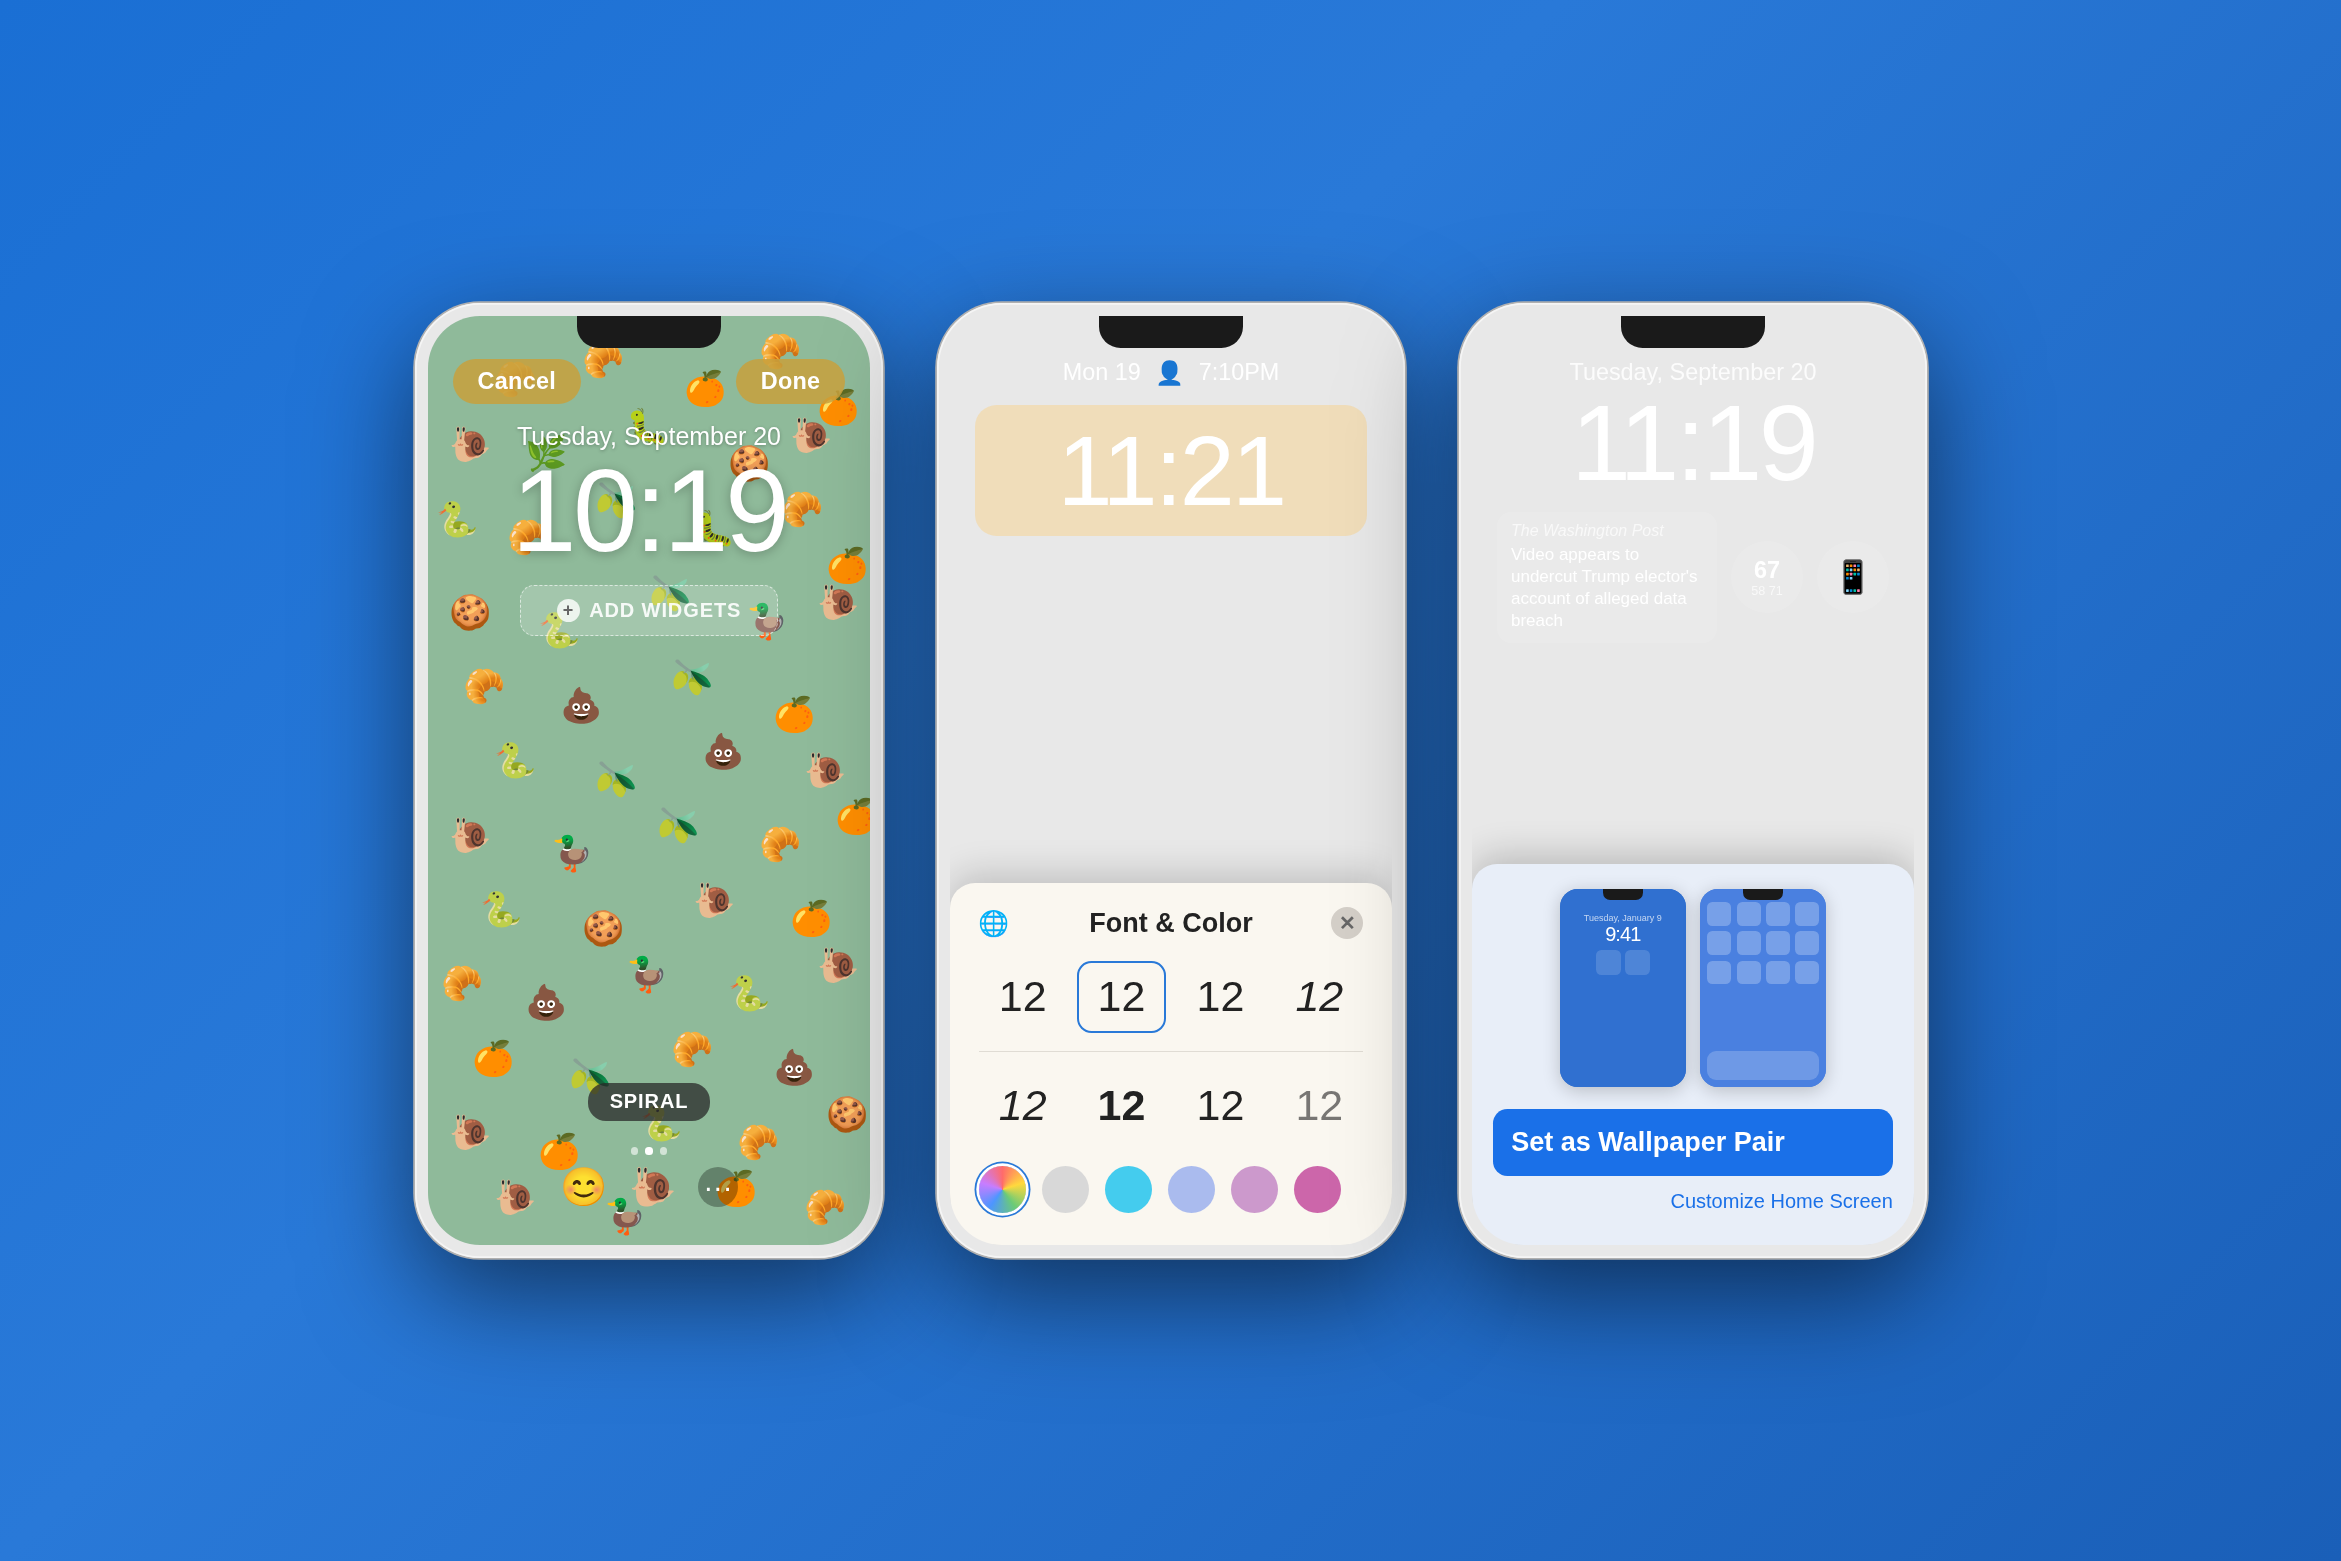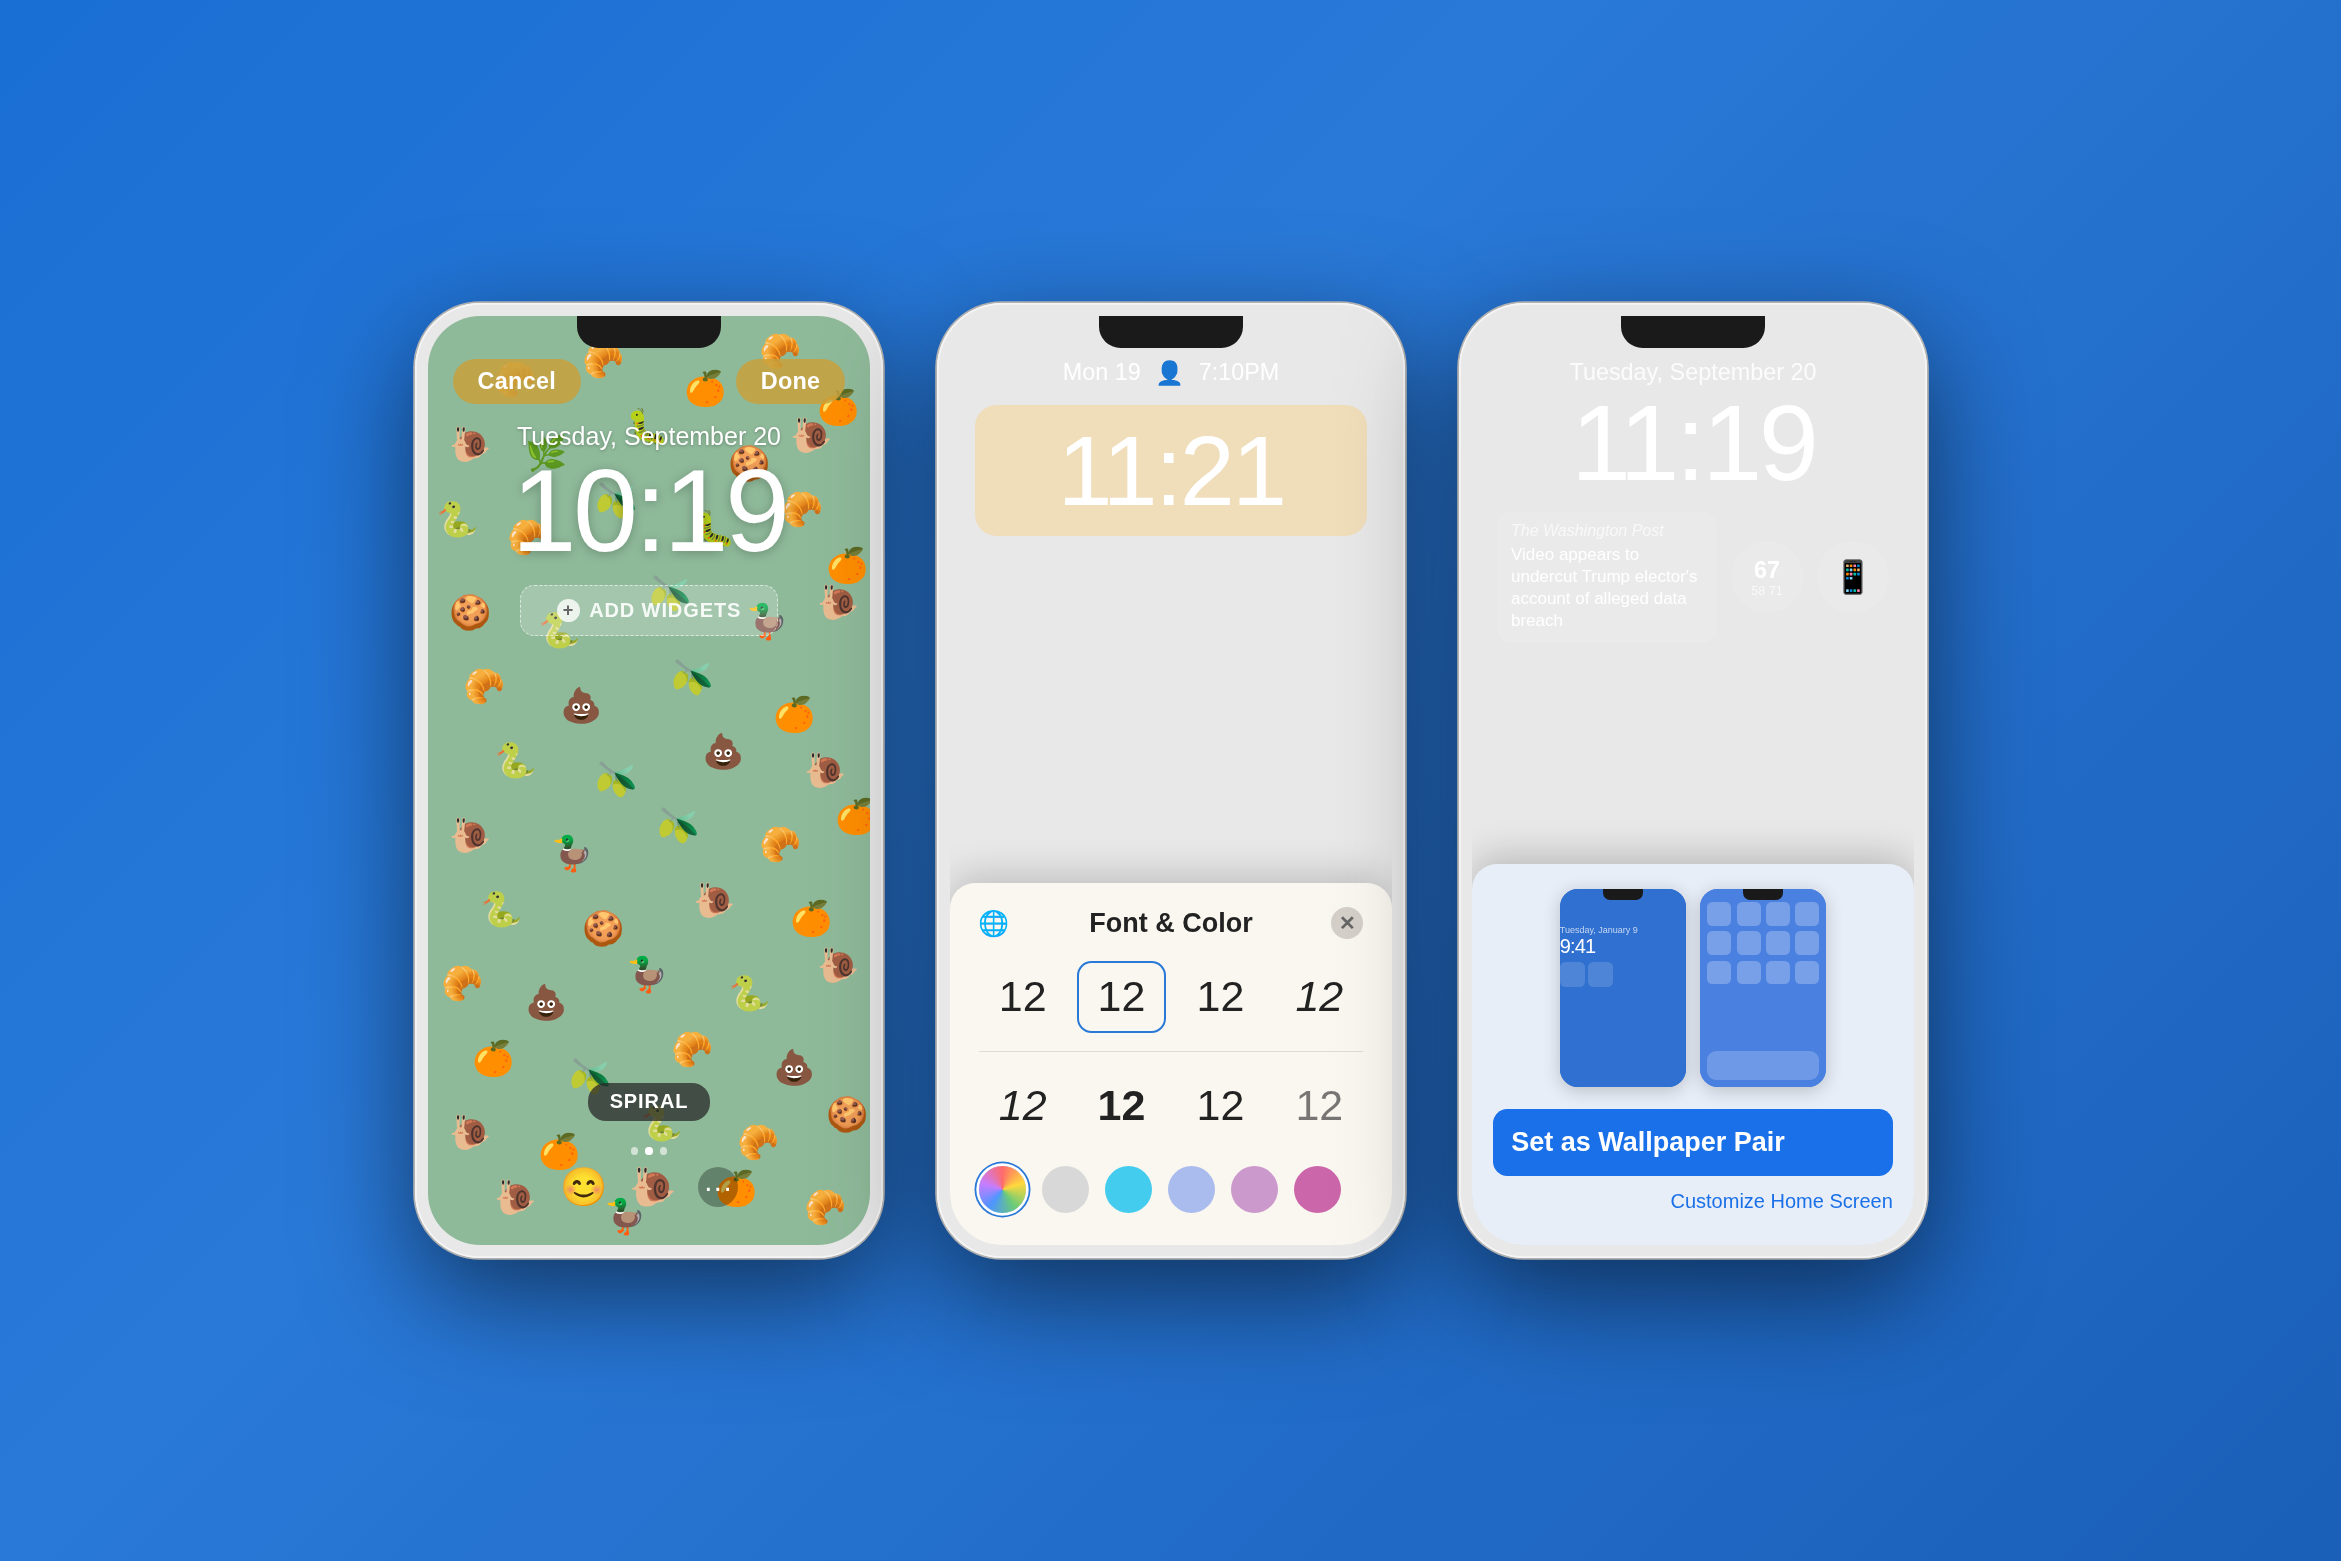--- a/index.html
+++ b/index.html
@@ -392,21 +392,22 @@
       position: absolute;
       top: 0; left: 50%; transform: translateX(-50%);
       width: 40px; height: 10.8px;
       background: #1a1a1a;
       border-radius: 0 0 7.2px 7.2px;
     }
     .mini-lockscreen {
       background: #3070d0;
       width: 100%; height: 100%;
       display: flex; flex-direction: column;
-      padding-top: 32px;
+      align-items: center;
+      padding-top: 20px;
     }
     .mini-time { color: #fff; font-size: 20px; font-weight: 300; letter-spacing: -0.9px; }
     .mini-widgets-row {
       display: flex; gap: 3.6px; margin-top: 3.6px;
     }
     .mini-widget-box {
       background: rgba(255,255,255,0.15);
       border-radius: 5.4px;
       width: 25px; height: 25px;
     }

